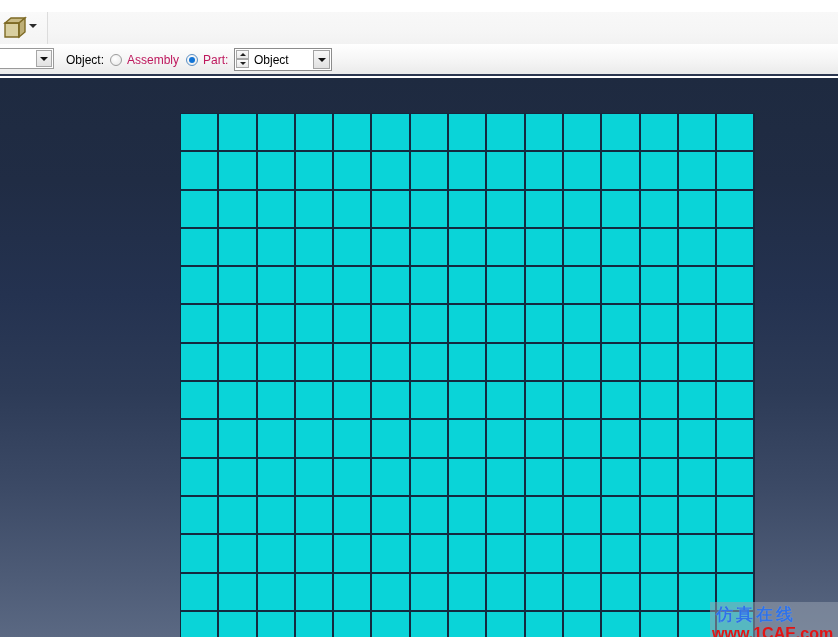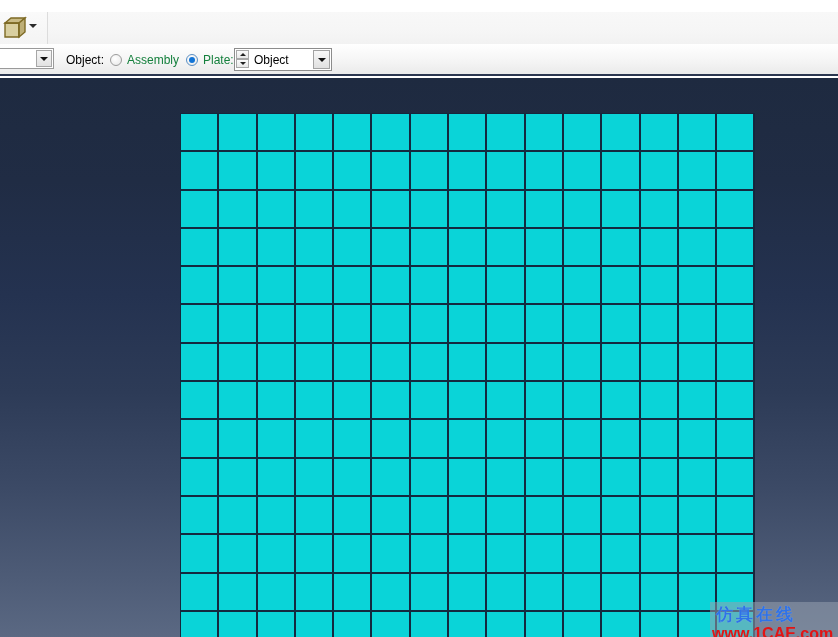--- a/index.html
+++ b/index.html
@@ -135,21 +135,21 @@
     width: 6px;
     height: 6px;
     border-radius: 50%;
     background: #1274d6;
   }
   .radio-dot.on {
     border-color: #5a8fc4;
   }
   .radio-label {
     font-size: 12px;
-    color: #15803d;
+    color: #be185d;
     margin-left: 5px;
     white-space: nowrap;
     line-height: 16px;
   }
 
   
   .part-combo {
     position: absolute;
     left: 234px; top: 36px;
     width: 98px;
@@ -333,21 +333,21 @@
 
   <span class="object-label">Object:</span>
 
   <span class="radio-wrap" style="left:110px; top:40px;">
     <span class="radio-dot"></span>
     <span class="radio-label">Assembly</span>
   </span>
 
   <span class="radio-wrap" style="left:186px; top:40px;">
     <span class="radio-dot on"></span>
-    <span class="radio-label">Plate:</span>
+    <span class="radio-label">Part:</span>
   </span>
 
   <div class="part-combo">
     <span class="part-spin">
       <span class="spin-half up"></span>
       <span class="spin-half dn"></span>
     </span>
     <span class="part-text">Object</span>
     <span class="part-arrow-box"></span>
   </div>

